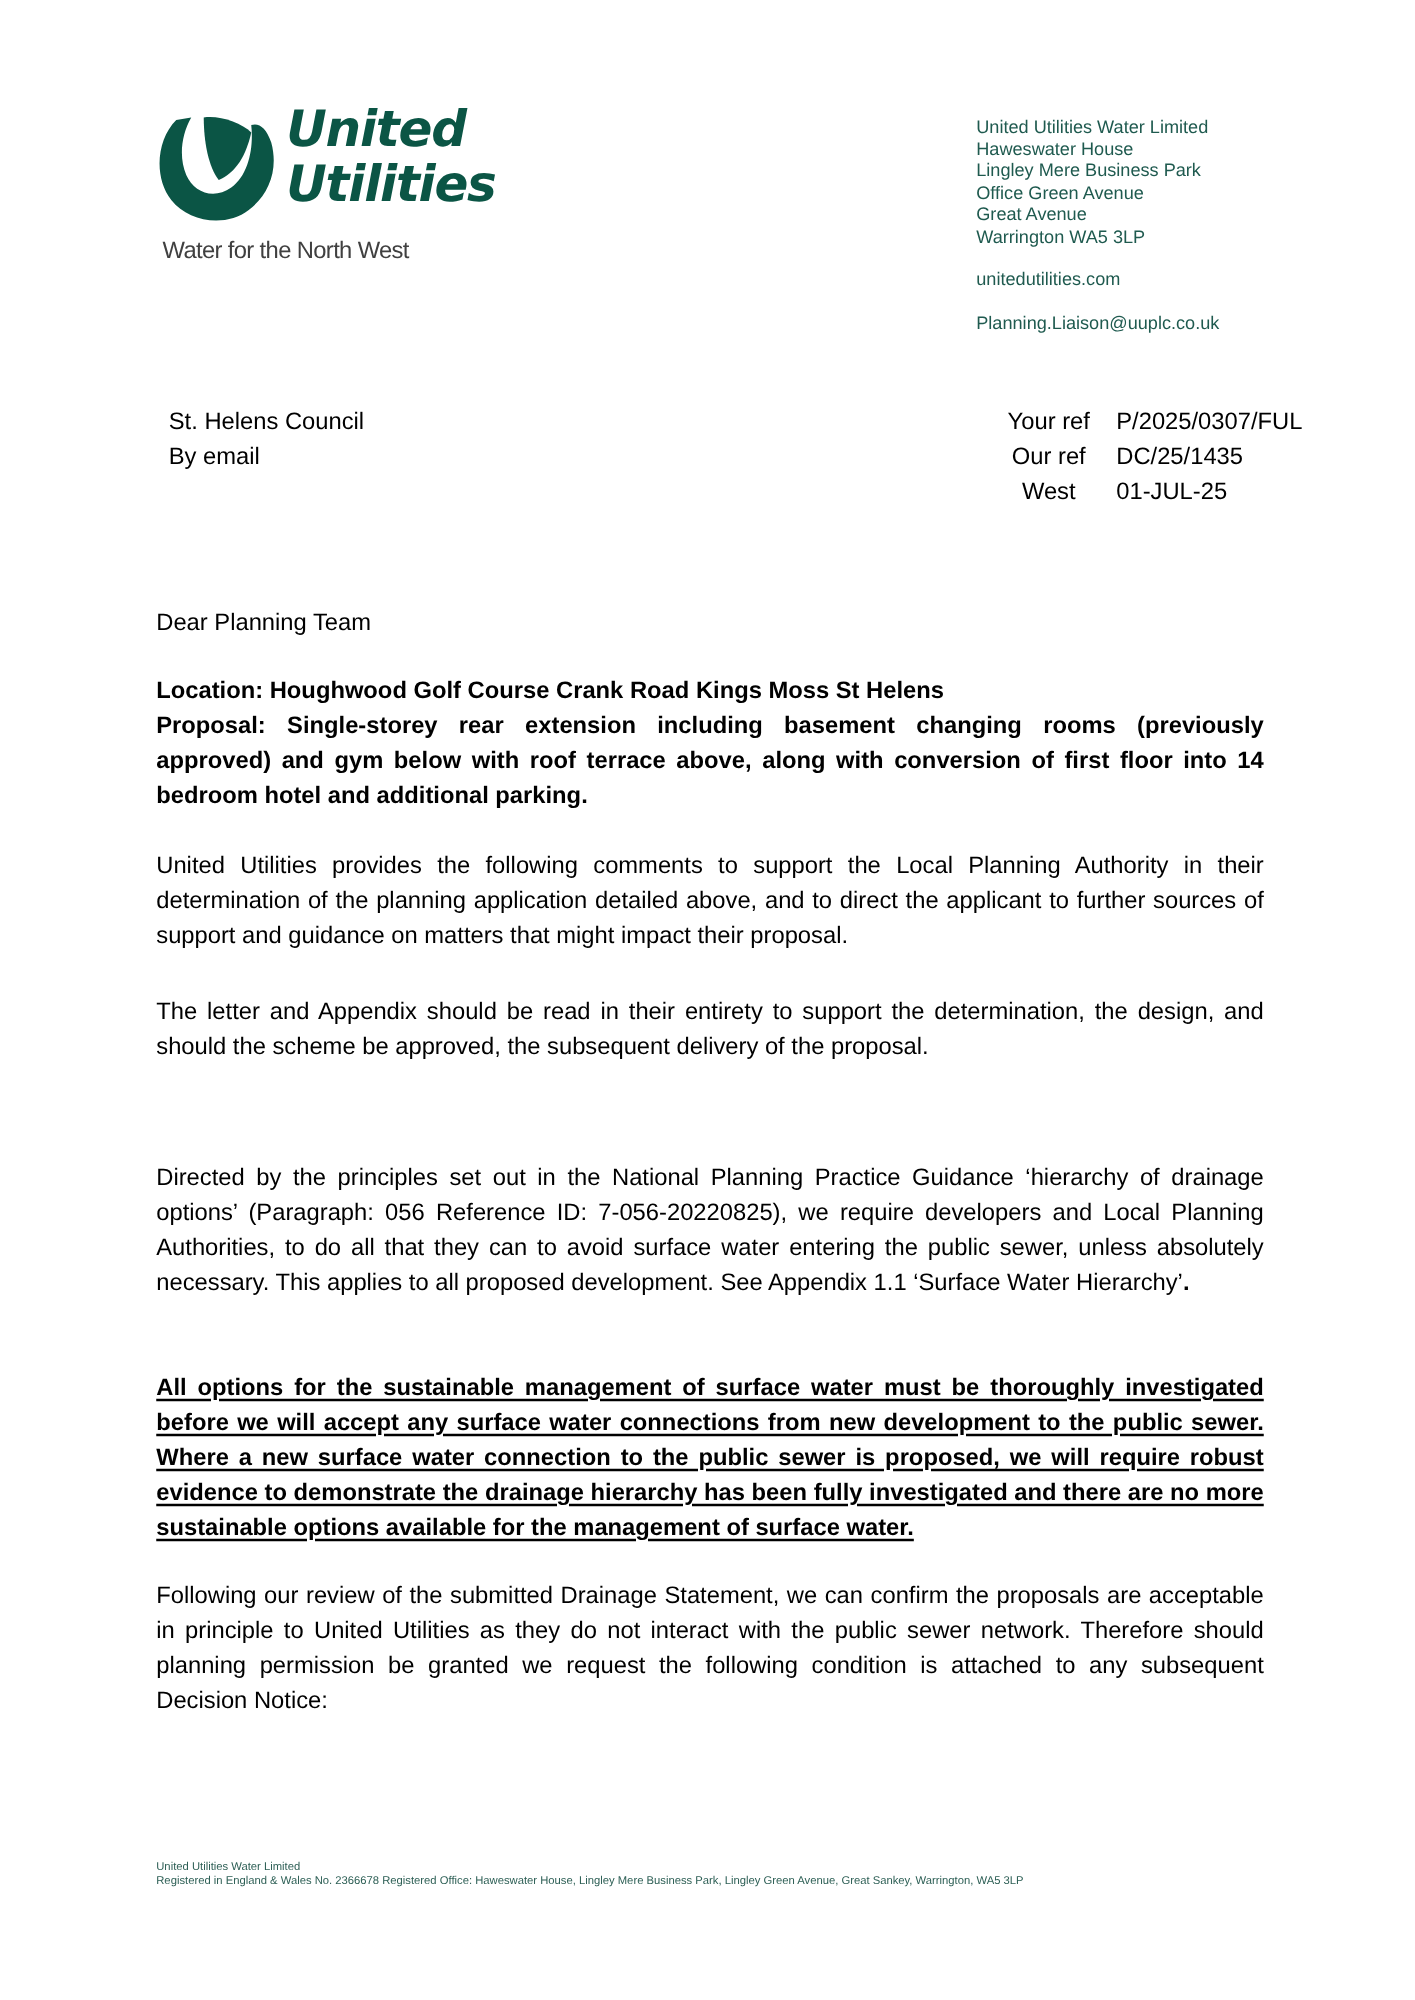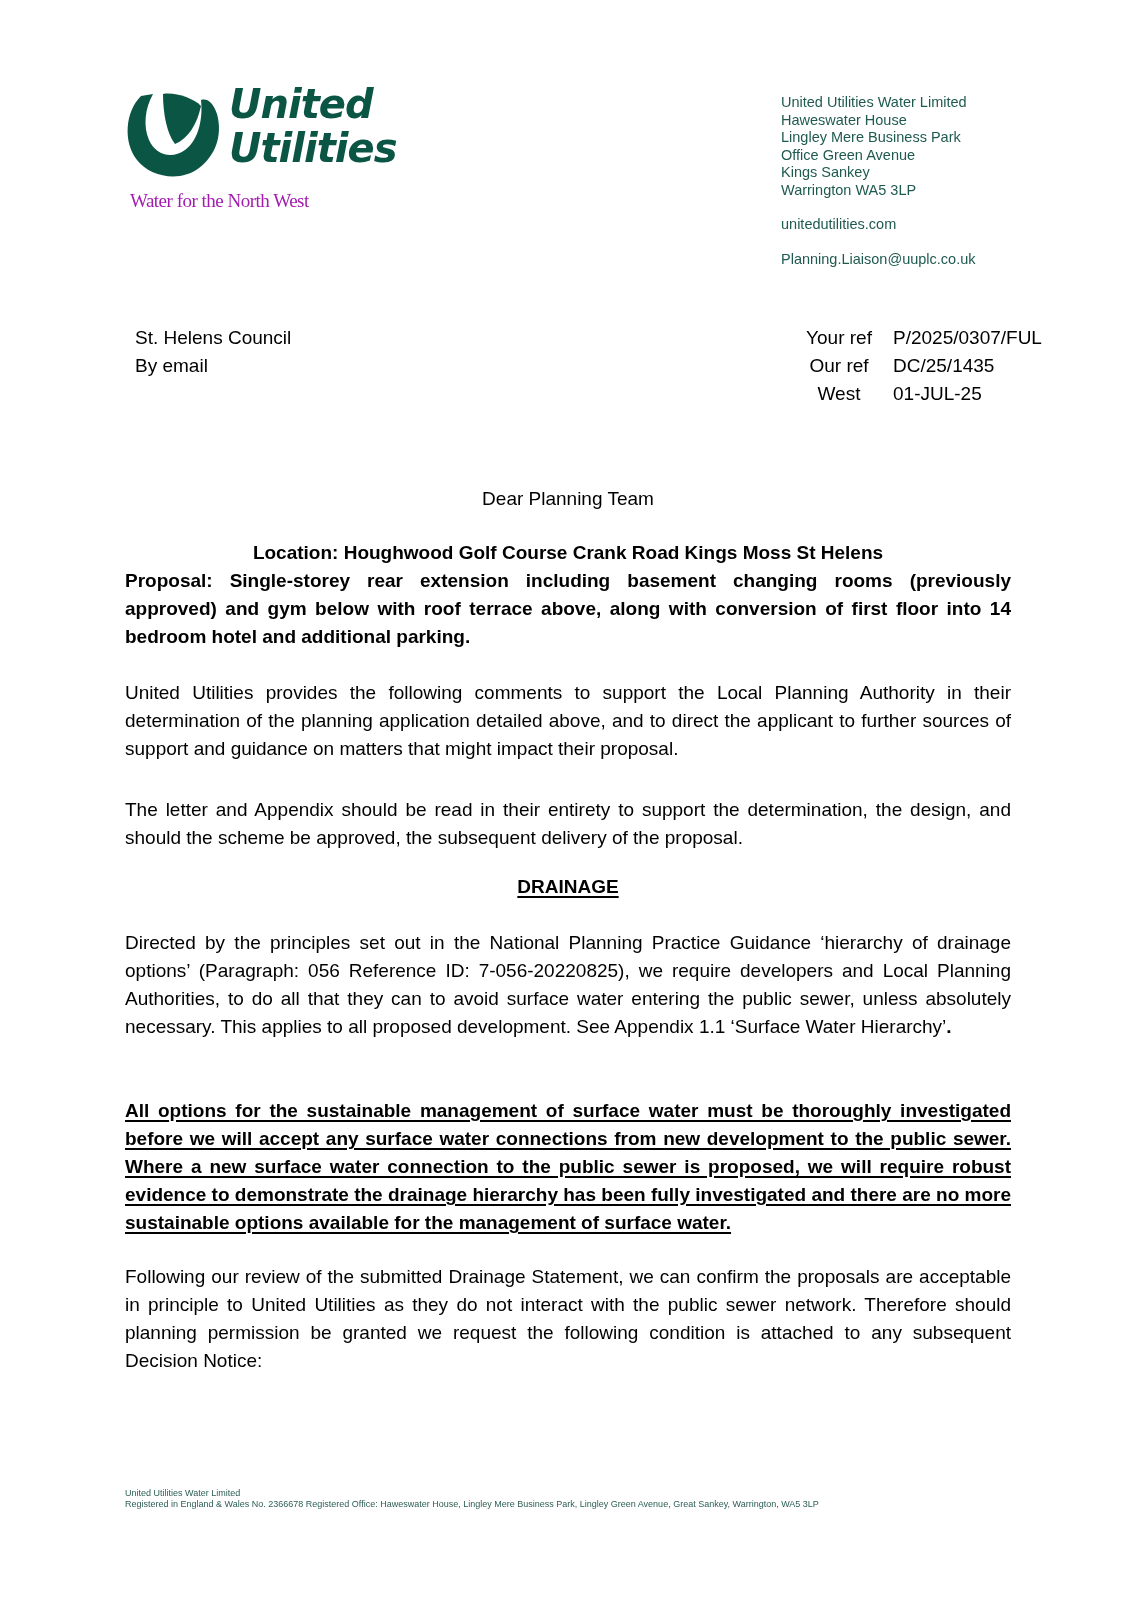--- a/index.html
+++ b/index.html
@@ -4,40 +4,40 @@
 <style>
   html, body { margin: 0; padding: 0; background: #ffffff; }
   body { width: 1132px; height: 1600px; position: relative; overflow: hidden; }
   .page { position: absolute; left: 0; top: 0; width: 1132px; height: 1600px; background: #fff; }
 
   
   .logo { position: absolute; left: 123px; top: 86px; width: 260px; height: 132px; }
   .logo-mark { position: absolute; left: 0; top: 4px; width: 100px; height: 92px; }
   .logo-word { position: absolute; left: 106px; top: -4px; font-family: "DejaVu Sans", sans-serif; font-style: italic; font-weight: bold; color: #0b5545; font-size: 40px; line-height: 44px; letter-spacing: -1px; }
   .logo-word .l2 { display: block; }
-  .logo-tagline { position: absolute; left: 7px; top: 104px; font-family: Liberation Serif, serif; color: #a21caf; font-size: 19px; letter-spacing: -0.5px; white-space: nowrap; }
+  .logo-tagline { position: absolute; left: 7px; top: 104px; font-family: Liberation Sans, sans-serif; color: #404040; font-size: 19px; letter-spacing: -0.5px; white-space: nowrap; }
 
   
   .sender { position: absolute; left: 781px; top: 94px; font-family: "Liberation Sans", sans-serif; color: #1f5a4f; font-size: 14.5px; line-height: 17.5px; }
   .sender .line { display: block; white-space: nowrap; }
   .sender .gap { height: 17px; }
 
   
   .doc { font-family: "Liberation Sans", sans-serif; color: #000000; font-size: 19px; }
   .recipient { position: absolute; left: 135px; top: 324px; line-height: 28px; }
   .recipient .line { display: block; }
   .refs { position: absolute; left: 785px; top: 324px; line-height: 28px; text-align: center; }
   .refs .row { display: flex; }
   .refs .k { width: 108px; }
 
   .body-text { position: absolute; left: 125px; width: 886px; line-height: 28px; }
   .justify { text-align: justify; text-align-last: left; }
   .bold { font-weight: bold; }
   .ul { text-decoration: underline; text-decoration-thickness: 2px; text-underline-offset: 3px; }
-  p { margin: 0; text-align: center; }
+  p { margin: 0; }
 
   
   .footer { position: absolute; left: 125px; top: 1488px; font-family: "Liberation Sans", sans-serif; color: #2d5f55; font-size: 9px; line-height: 11px; white-space: nowrap; }
   .footer .line { display: block; }
 </style>
 </head>
 <body>
 
 <div class="page">
 
@@ -51,21 +51,21 @@
       <span class="l2">Utilities</span>
     </div>
     <div class="logo-tagline">Water for the North West</div>
   </div>
 
   <div class="sender">
     <span class="line">United Utilities Water Limited</span>
     <span class="line">Haweswater House</span>
     <span class="line">Lingley Mere Business Park</span>
     <span class="line">Office Green Avenue</span>
-    <span class="line">Kings Sankey</span>
+    <span class="line">Great Avenue</span>
     <span class="line">Warrington WA5 3LP</span>
     <div class="gap"></div>
     <span class="line">unitedutilities.com</span>
     <div class="gap"></div>
     <span class="line">Planning.Liaison@uuplc.co.uk</span>
   </div>
 
   <div class="doc recipient">
     <span class="line">St. Helens Council</span>
     <span class="line">By email</span>
@@ -88,21 +88,20 @@
 
   <p class="doc body-text" style="top:485px;">Dear Planning Team</p>
 
   <p class="doc body-text bold" style="top:539px;">Location: Houghwood Golf Course Crank Road Kings Moss St Helens</p>
   <p class="doc body-text bold justify" style="top:567px;">Proposal: Single-storey rear extension including basement changing rooms (previously approved) and gym below with roof terrace above, along with conversion of first floor into 14 bedroom hotel and additional parking.</p>
 
   <p class="doc body-text justify" style="top:679px;">United Utilities provides the following comments to support the Local Planning Authority in their determination of the planning application detailed above, and to direct the applicant to further sources of support and guidance on matters that might impact their proposal.</p>
 
   <p class="doc body-text justify" style="top:796px;">The letter and Appendix should be read in their entirety to support the determination, the design, and should the scheme be approved, the subsequent delivery of the proposal.</p>
 
-  <p class="doc body-text bold ul" style="top:873px;"><span>DRAINAGE</span></p>
 
   <p class="doc body-text justify" style="top:929px;"><span>Directed by the principles set out in the National Planning Practice Guidance ‘hierarchy of drainage options’ (Paragraph: 056 Reference ID: 7-056-20220825), we require developers and Local Planning Authorities, to do all that they can to avoid surface water entering the public sewer, unless absolutely necessary. This applies to all proposed development. See Appendix 1.1 ‘Surface Water Hierarchy’</span><span class="bold">.</span></p>
 
   <p class="doc body-text bold ul justify" style="top:1097px;">All options for the sustainable management of surface water must be thoroughly investigated before we will accept any surface water connections from new development to the public sewer. Where a new surface water connection to the public sewer is proposed, we will require robust evidence to demonstrate the drainage hierarchy has been fully investigated and there are no more sustainable options available for the management of surface water.</p>
 
   <p class="doc body-text justify" style="top:1263px;">Following our review of the submitted Drainage Statement, we can confirm the proposals are acceptable in principle to United Utilities as they do not interact with the public sewer network. Therefore should planning permission be granted we request the following condition is attached to any subsequent Decision Notice:</p>
 
   <div class="footer">
     <span class="line">United Utilities Water Limited</span>
     <span class="line">Registered in England &amp; Wales No. 2366678 Registered Office: Haweswater House, Lingley Mere Business Park, Lingley Green Avenue, Great Sankey, Warrington, WA5 3LP</span>

